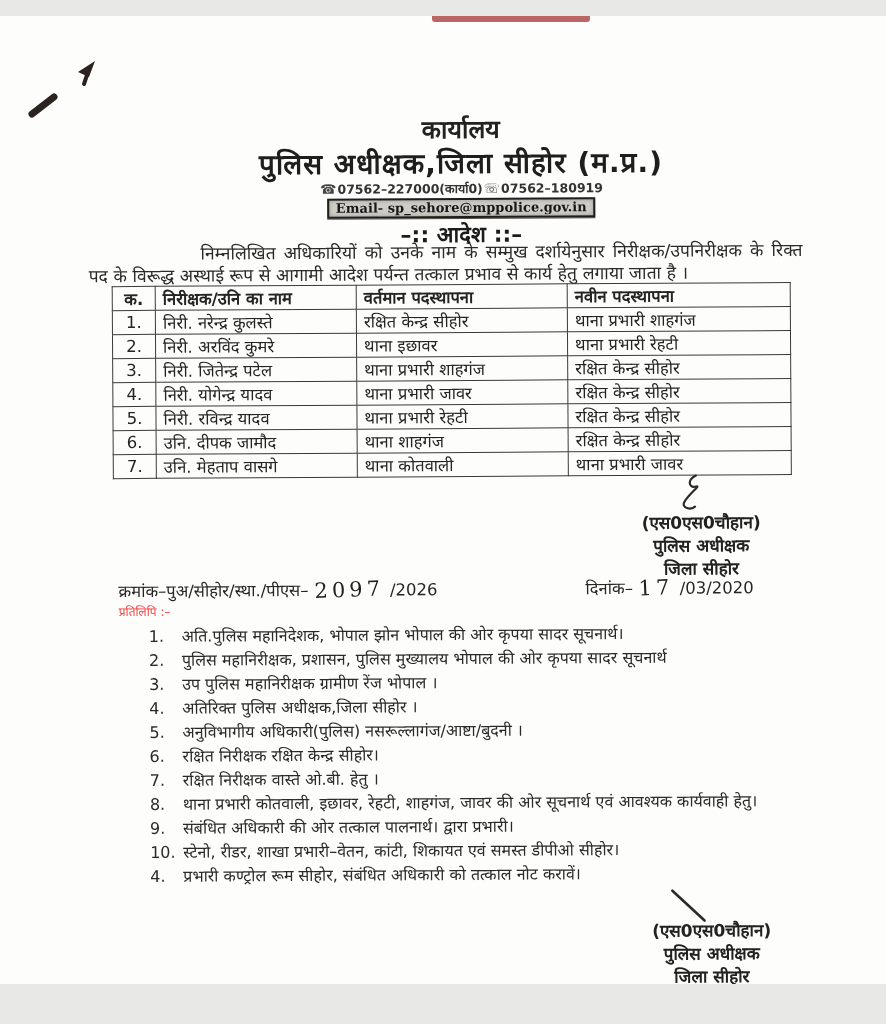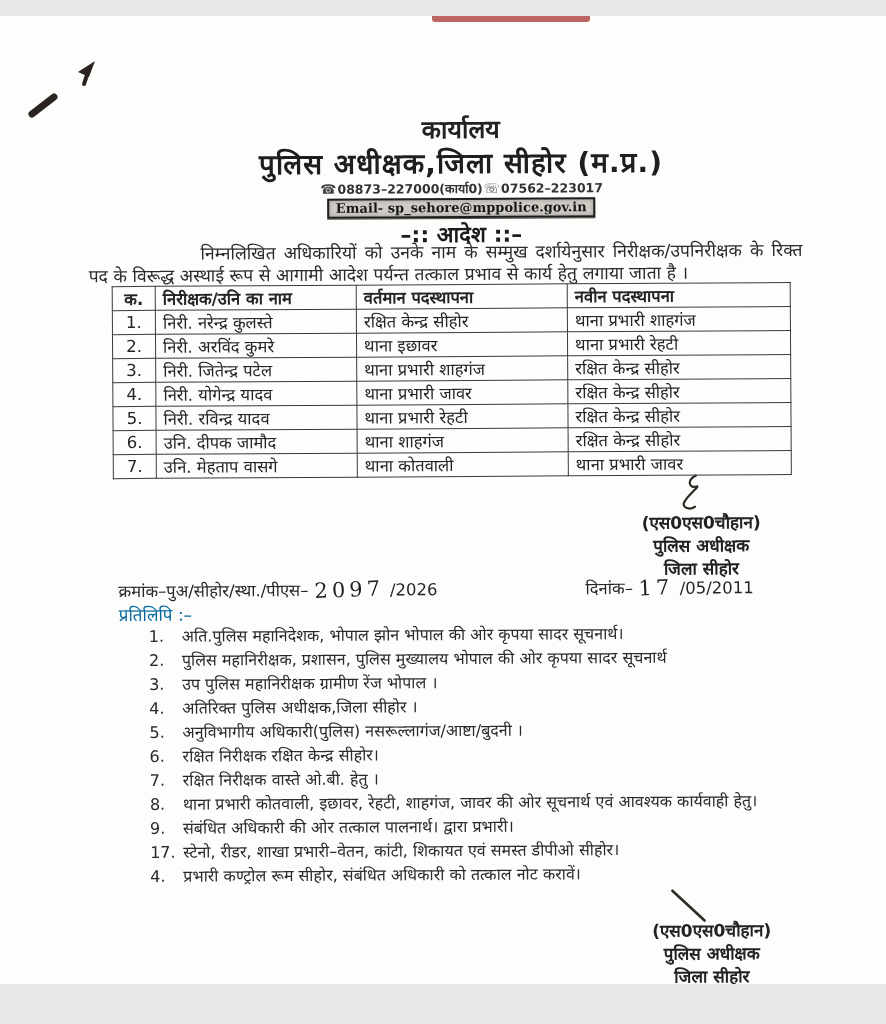--- a/index.html
+++ b/index.html
@@ -39,21 +39,21 @@
     line-height:23px;color:#222;}
   .sig-1{left:612px;top:497px;width:178px;}
   .sig-2{left:620px;top:905px;width:178px;}
   .sig-scribble{position:absolute;}
   .ref-line{position:absolute;top:560px;left:0;width:100%;font-size:16.5px;color:#262626;}
   .ref-number{position:absolute;left:118px;top:0;white-space:nowrap;}
   .ref-date{position:absolute;left:585px;top:0;white-space:nowrap;}
   .handwrite{display:inline-block;font-family:"DejaVu Serif","Liberation Serif",serif;
     font-size:21px;letter-spacing:4px;transform:rotate(-2deg);color:#1f1f1f;
     margin:0 6px;position:relative;top:1px;}
-  .copy-heading{position:absolute;left:118px;top:585px;font-size:17px;color:#0369a1;}
+  .copy-heading{position:absolute;left:118px;top:585px;font-size:12px;color:#ef4444;}
   ol.copies{position:absolute;left:148px;top:608px;width:706px;margin:0;padding:0;
     list-style:none;font-size:16px;color:#2a2a2a;}
   ol.copies li{display:flex;gap:7px;line-height:21.5px;margin-bottom:2.5px;}
   ol.copies .li-num{min-width:26px;flex:0 0 auto;}
   ol.copies .li-text{flex:1;}
 </style>
 </head>
 <body>
 
 <div class="page">
@@ -64,21 +64,21 @@
     <path d="M24 68 L46 51" stroke="#2b2320" stroke-width="7" stroke-linecap="round" fill="none"></path>
     <path d="M70 26 L87 15 L81 31 Z" fill="#2b2320"></path>
     <path d="M79 29 L76 38" stroke="#2b2320" stroke-width="4" stroke-linecap="round" fill="none"></path>
   </svg>
 
   <div class="doc">
 
     <div class="center office-line">कार्यालय</div>
     <div class="center dept-line">पुलिस अधीक्षक,जिला सीहोर (म.प्र.)</div>
     <div class="center phone-row">
-      <span class="ic">☎</span><span>08873–227000(कार्या0)</span><span class="ic">☏</span><span>07562–223017</span>
+      <span class="ic">☎</span><span>07562–227000(कार्या0)</span><span class="ic">☏</span><span>07562–180919</span>
     </div>
     <div class="center email-row">
       <span class="email-box">Email- sp_sehore@mppolice.gov.in</span>
     </div>
     <div class="center order-heading">–:: आदेश ::–</div>
 
     <div class="intro">निम्नलिखित अधिकारियों को उनके नाम के सम्मुख दर्शायेनुसार निरीक्षक/उपनिरीक्षक के रिक्त पद के विरूद्ध अस्थाई रूप से आगामी आदेश पर्यन्त तत्काल प्रभाव से कार्य हेतु लगाया जाता है ।</div>
 
     <table class="transfer">
       <thead>
@@ -142,21 +142,21 @@
       <div>(एस0एस0चौहान)</div>
       <div>पुलिस अधीक्षक</div>
       <div>जिला सीहोर</div>
     </div>
 
     <div class="ref-line">
       <span class="ref-number">
         <span>क्रमांक–पुअ/सीहोर/स्था./पीएस–</span><span class="handwrite">2097</span><span>/2026</span>
       </span>
       <span class="ref-date">
-        <span>दिनांक–</span><span class="handwrite">17</span><span>/05/2011</span>
+        <span>दिनांक–</span><span class="handwrite">17</span><span>/03/2020</span>
       </span>
     </div>
 
     <div class="copy-heading">प्रतिलिपि :–</div>
     <ol class="copies">
         <li>
           <span class="li-num">1.</span>
           <span class="li-text">अति.पुलिस महानिदेशक, भोपाल झोन भोपाल की ओर कृपया सादर सूचनार्थ।</span>
         </li>
         <li>
@@ -185,21 +185,21 @@
         </li>
         <li>
           <span class="li-num">8.</span>
           <span class="li-text">थाना प्रभारी कोतवाली, इछावर, रेहटी, शाहगंज, जावर की ओर सूचनार्थ एवं आवश्यक कार्यवाही हेतु।</span>
         </li>
         <li>
           <span class="li-num">9.</span>
           <span class="li-text">संबंधित अधिकारी की ओर तत्काल पालनार्थ। द्वारा प्रभारी।</span>
         </li>
         <li>
-          <span class="li-num">17.</span>
+          <span class="li-num">10.</span>
           <span class="li-text">स्टेनो, रीडर, शाखा प्रभारी–वेतन, कांटी, शिकायत एवं समस्त डीपीओ सीहोर।</span>
         </li>
         <li>
           <span class="li-num">4.</span>
           <span class="li-text">प्रभारी कण्ट्रोल रूम सीहोर, संबंधित अधिकारी को तत्काल नोट करावें।</span>
         </li>
       </ol>
 
     <svg class="sig-scribble" style="left:650px;top:872px;" width="70" height="40" viewBox="0 0 70 40">
       <path d="M20 4 L52 34" stroke="#2e2a28" stroke-width="2.6" fill="none" stroke-linecap="round"></path>

